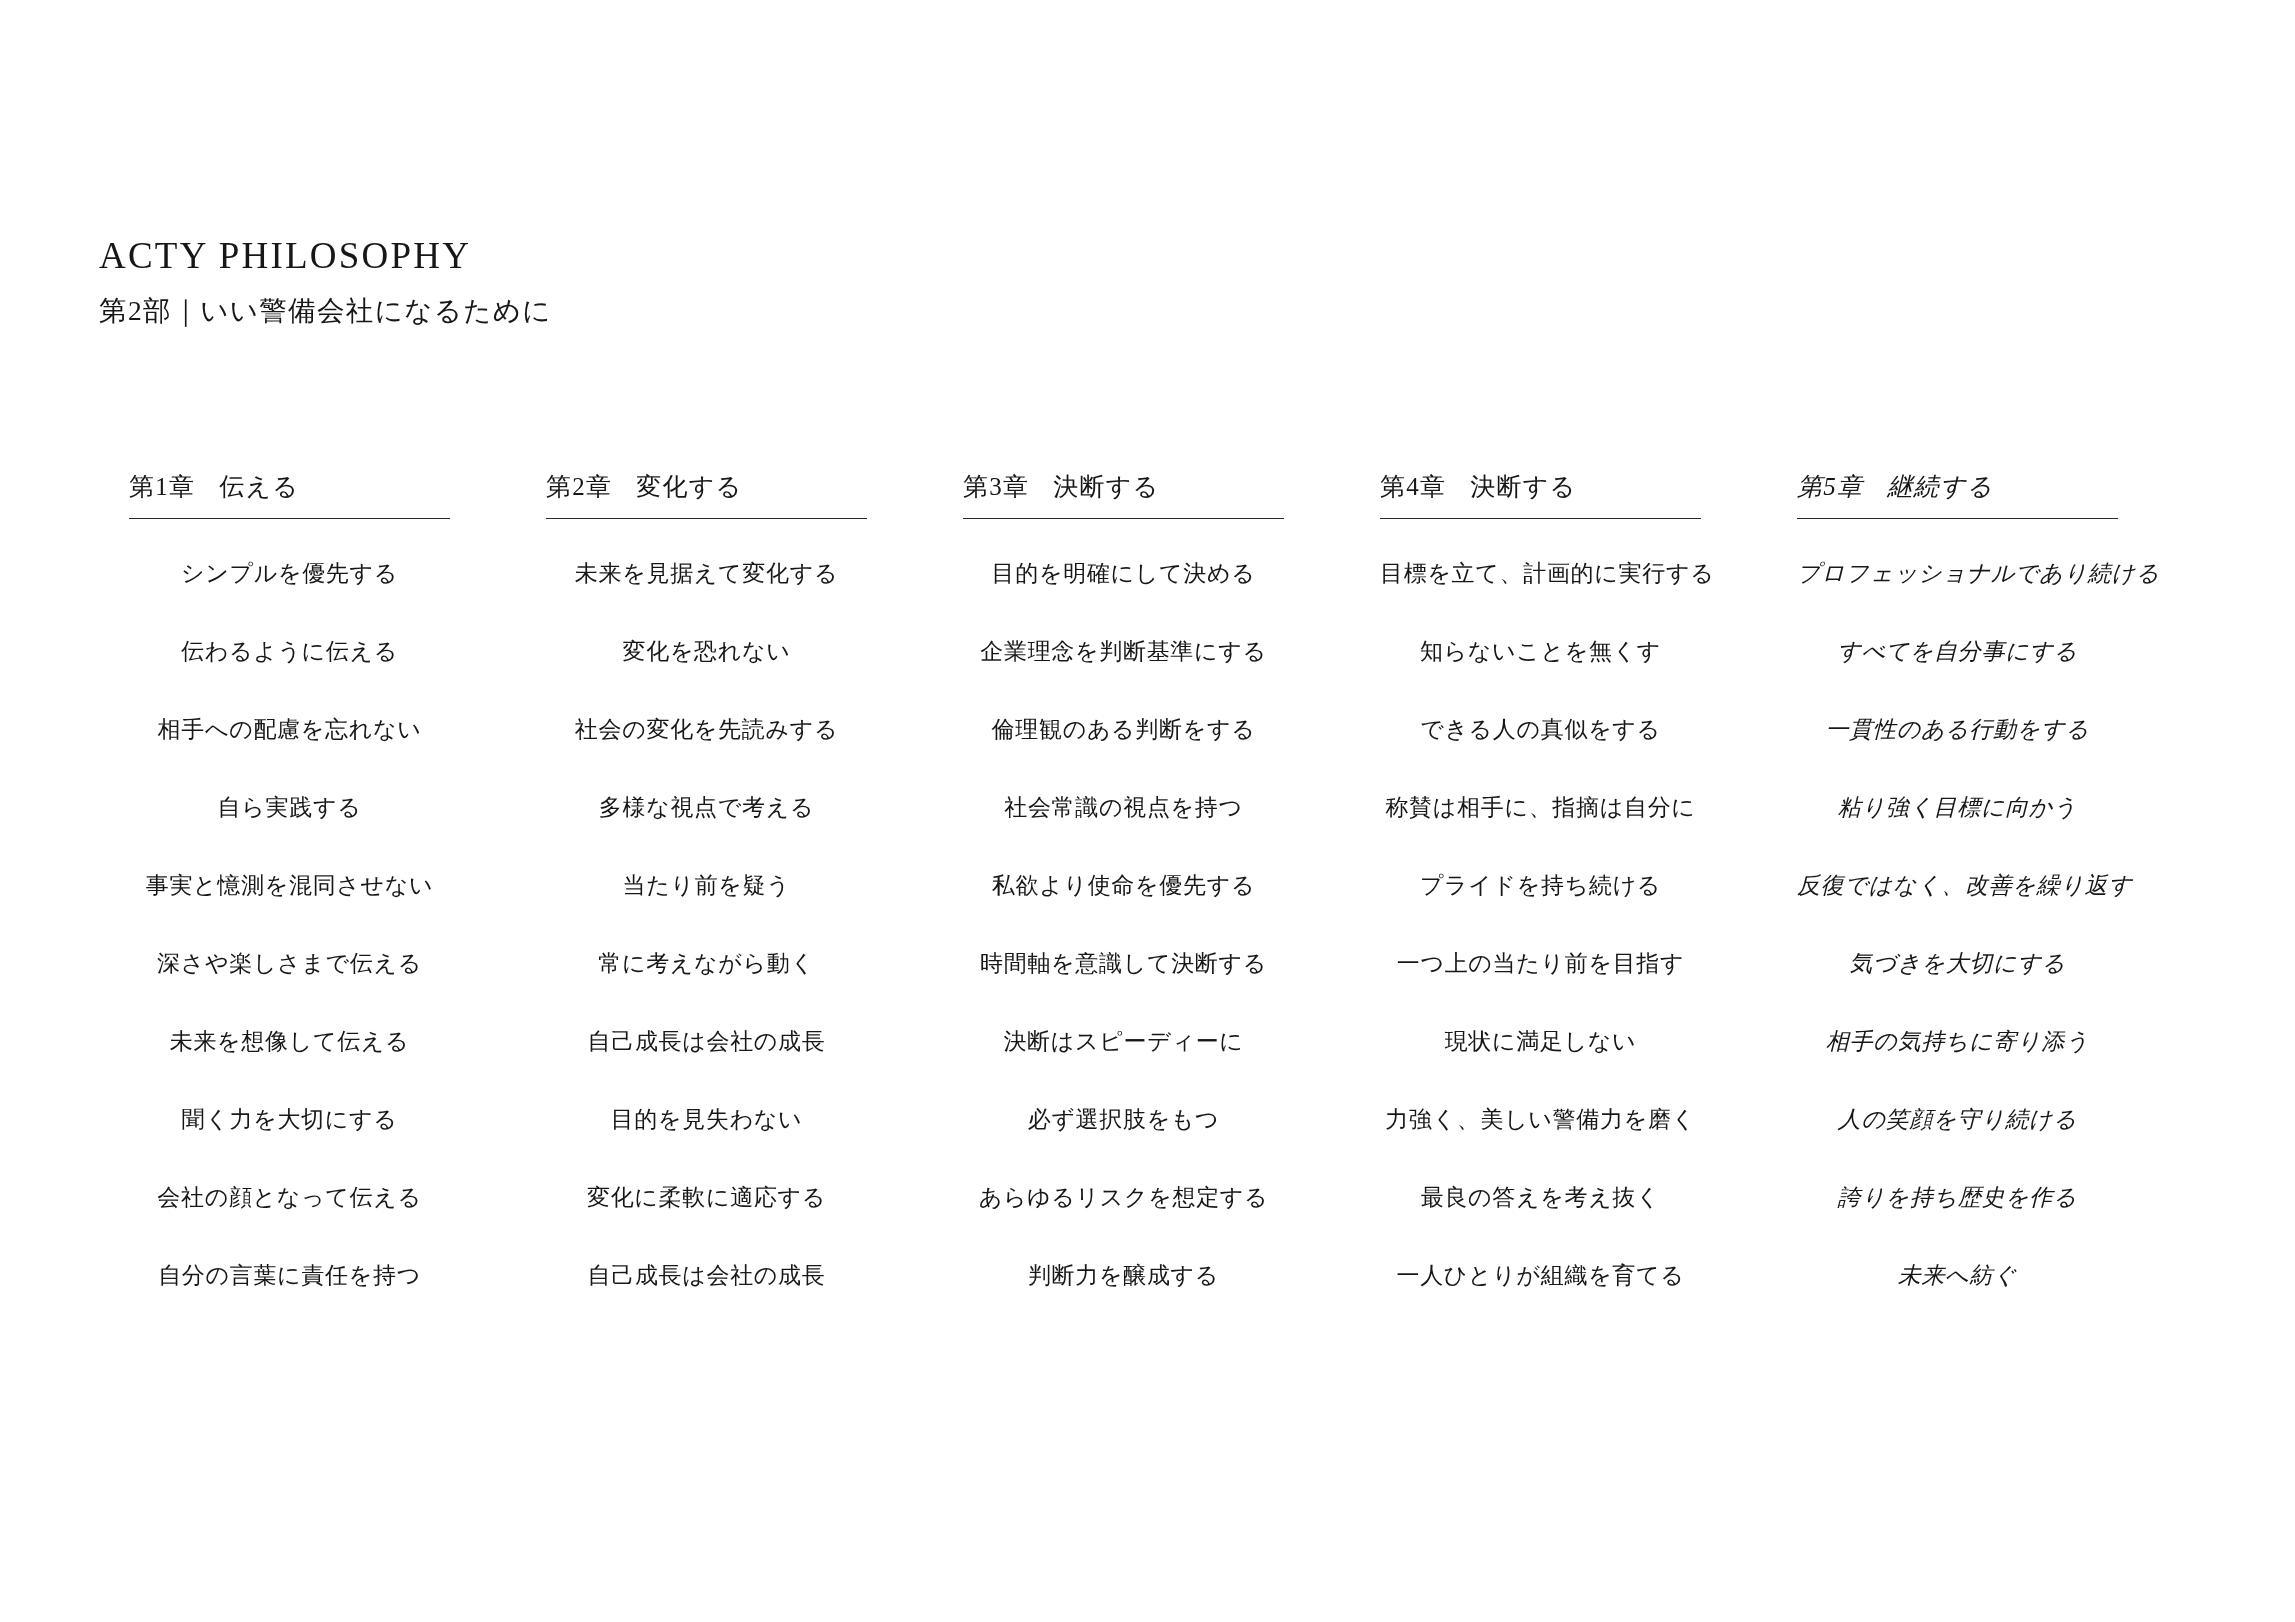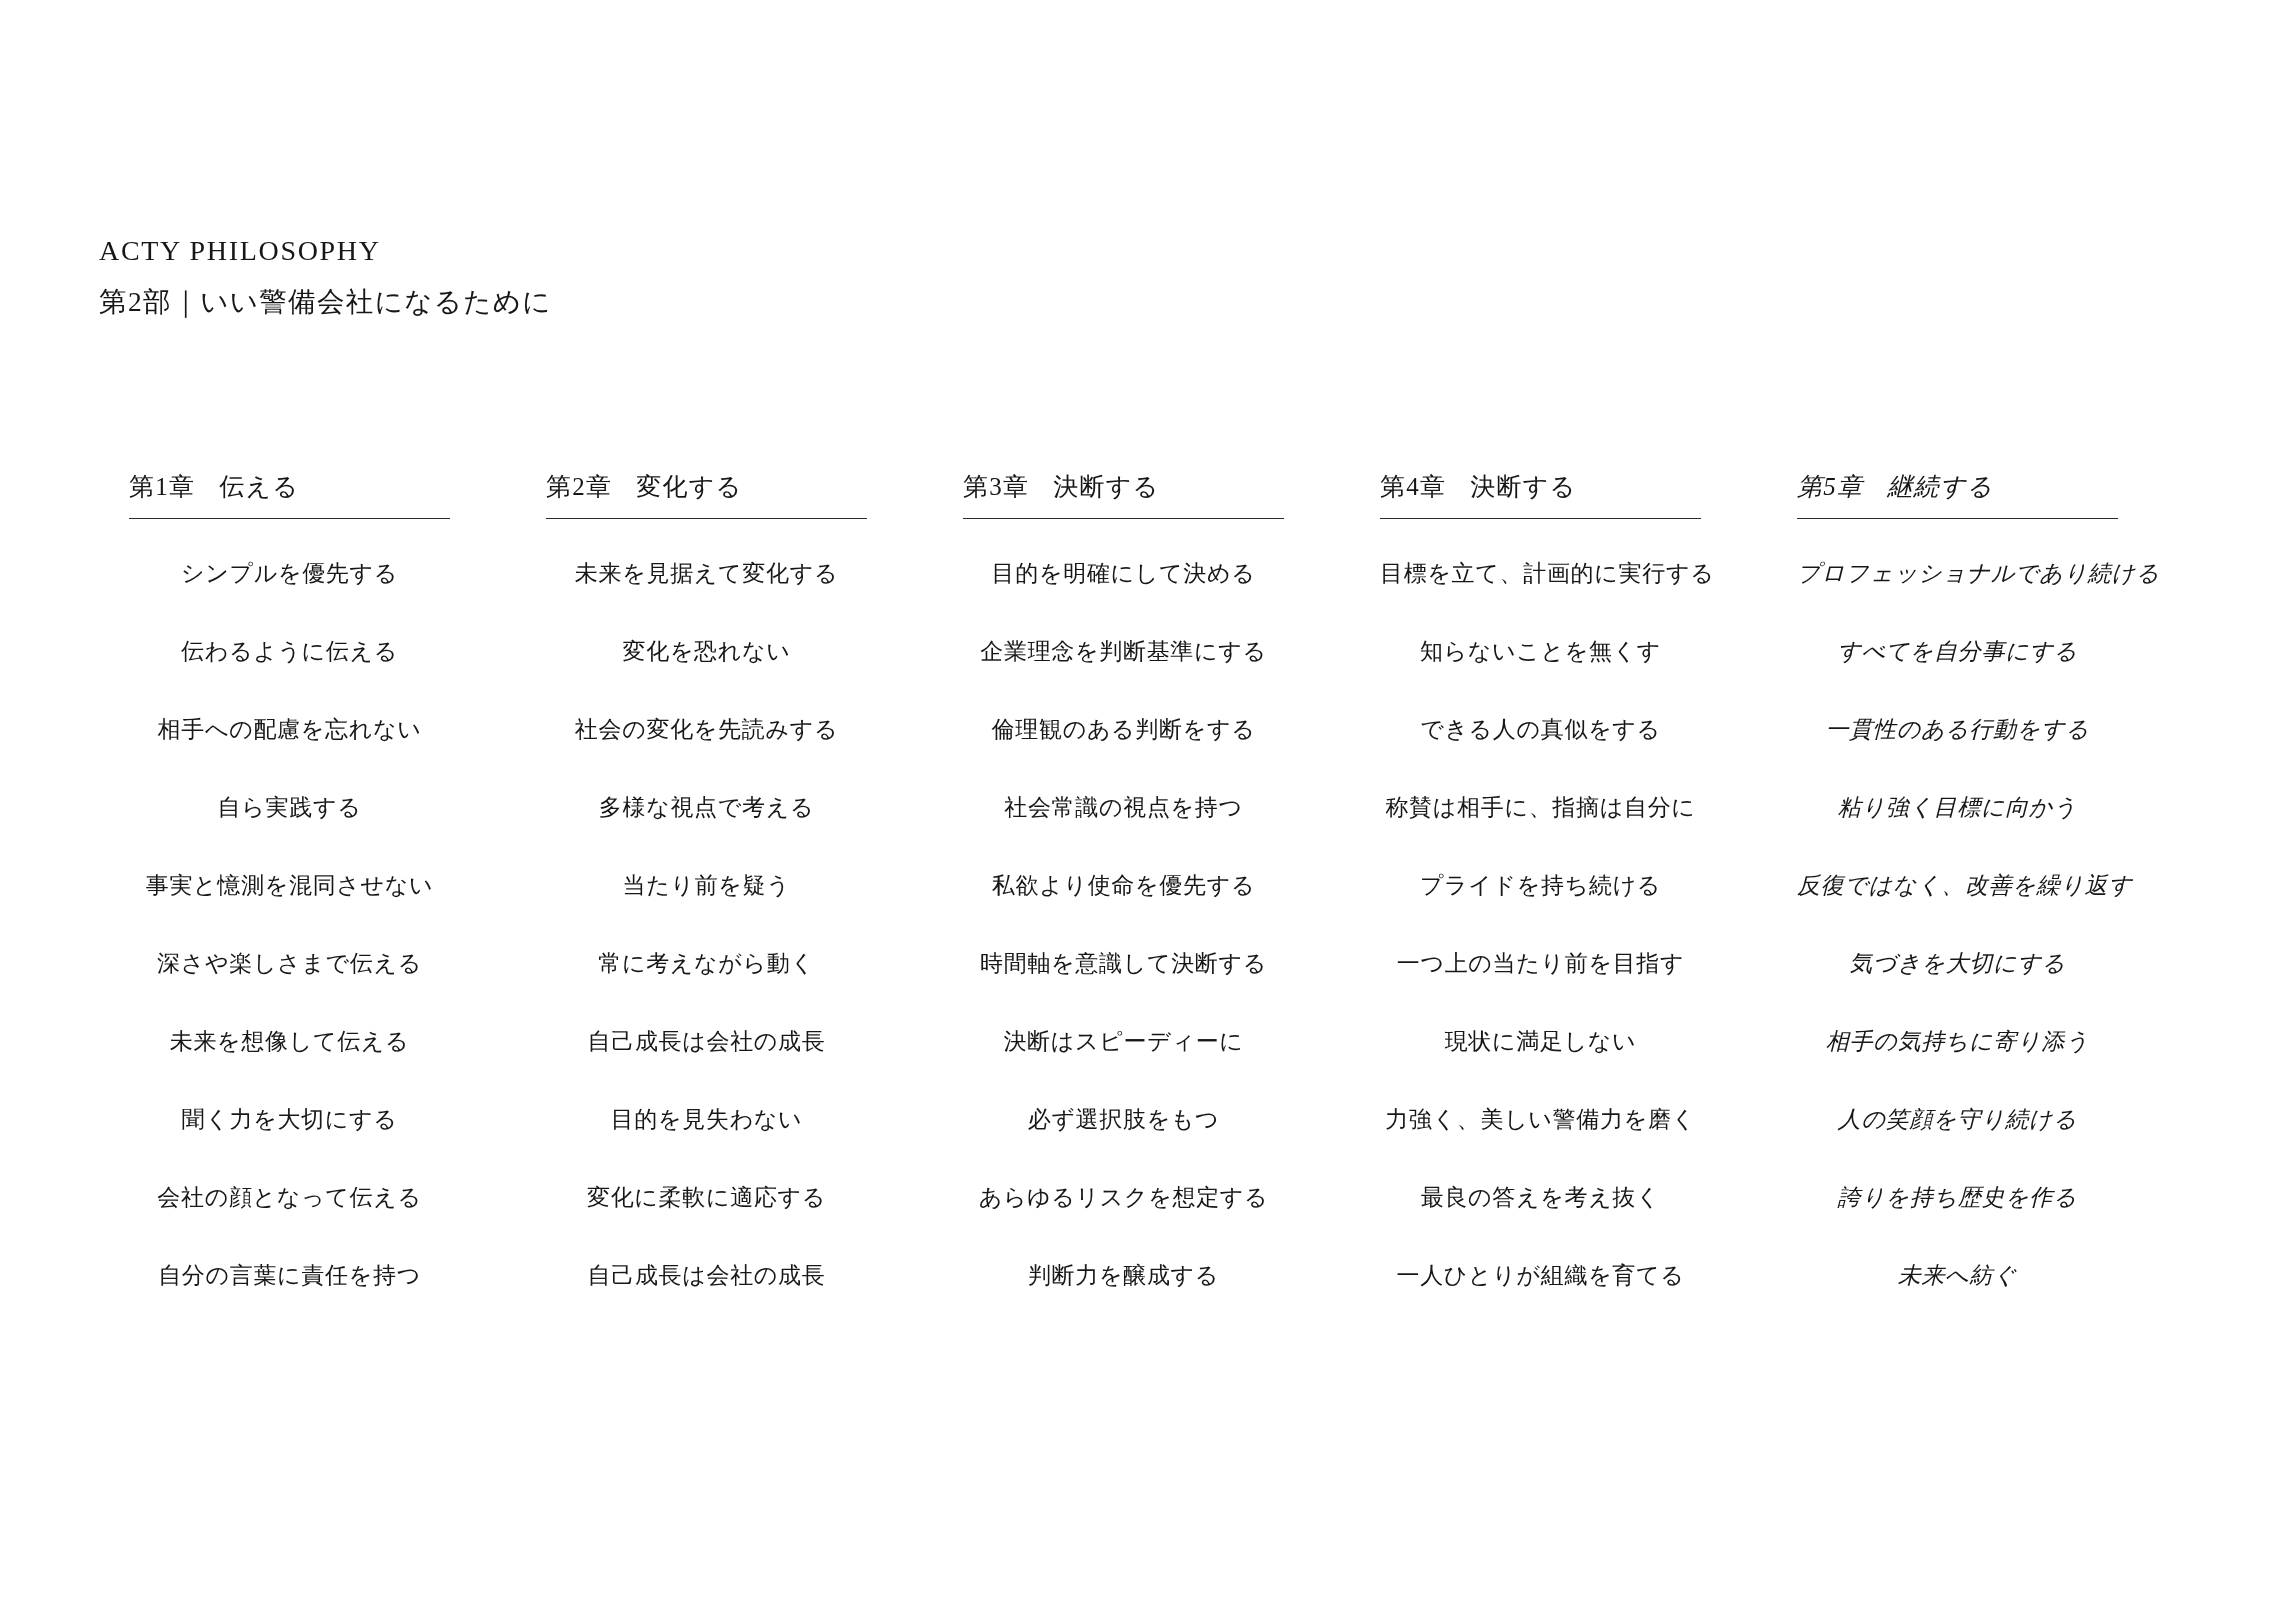--- a/index.html
+++ b/index.html
@@ -18,21 +18,21 @@
   .page {
     position: absolute;
     inset: 0;
   }
   .header {
     position: absolute;
     left: 99px;
     top: 237px;
   }
   .header .line1 {
-    font-size: 28px;
+    font-size: 37px;
     letter-spacing: 0.06em;
     line-height: 1.0;
     color: #17171a;
     white-space: nowrap;
   }
   .header .line2 {
     font-size: 27.5px;
     letter-spacing: 0.05em;
     line-height: 1.0;
     margin-top: 23px;

